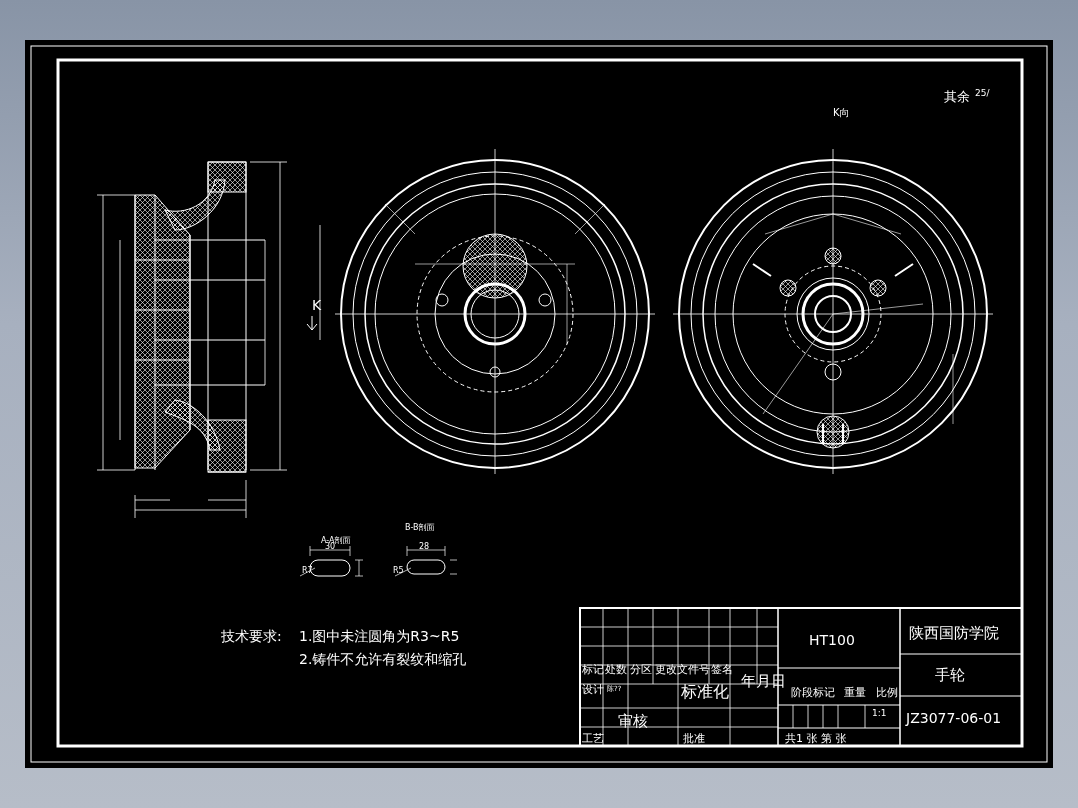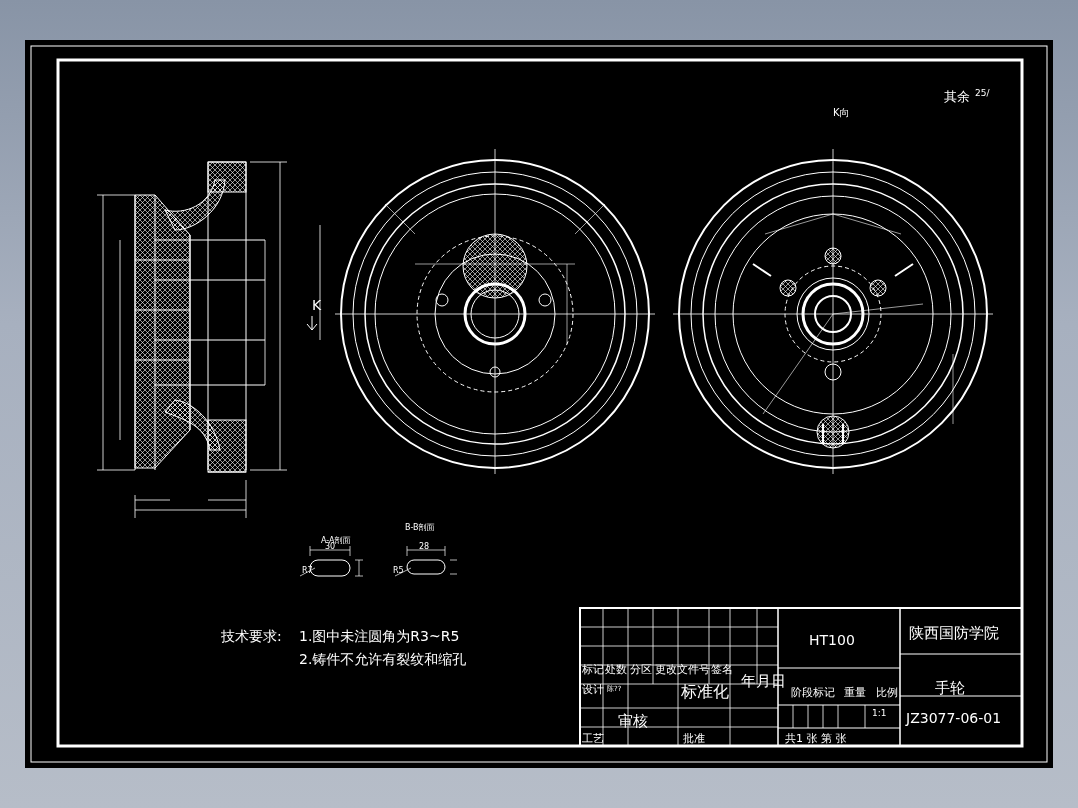--- a/index.html
+++ b/index.html
@@ -132,21 +132,21 @@
   <span class="lbl" style="left:380px;top:482px;font-size:8px;">B-B剖面</span>
   <span class="lbl" style="left:394px;top:502px;font-size:8px;">28</span>
   <span class="lbl" style="left:368px;top:526px;font-size:8px;">R5</span>
 
   <span class="lbl" style="left:196px;top:588px;font-size:14px;">技术要求:</span>
   <span class="lbl" style="left:274px;top:588px;font-size:14px;">1.图中未注圆角为R3~R5</span>
   <span class="lbl" style="left:274px;top:611px;font-size:14px;">2.铸件不允许有裂纹和缩孔</span>
 
   <span class="tb-cell" style="left:784px;top:592px;font-size:14px;">HT100</span>
   <span class="tb-cell" style="left:884px;top:584px;font-size:15px;">陕西国防学院</span>
-  <span class="tb-cell" style="left:910px;top:626px;font-size:15px;margin-top:13px;">手轮</span>
+  <span class="tb-cell" style="left:910px;top:626px;font-size:15px;">手轮</span>
   <span class="tb-cell" style="left:881px;top:670px;font-size:14px;">JZ3077-06-01</span>
 
   <span class="tb-cell" style="left:557px;top:622px;font-size:11px;">标记</span>
   <span class="tb-cell" style="left:580px;top:622px;font-size:11px;">处数</span>
   <span class="tb-cell" style="left:605px;top:622px;font-size:11px;">分区</span>
   <span class="tb-cell" style="left:630px;top:622px;font-size:11px;">更改文件号</span>
   <span class="tb-cell" style="left:686px;top:622px;font-size:11px;">签名</span>
   <span class="tb-cell" style="left:716px;top:632px;font-size:15px;">年月日</span>
 
   <span class="tb-cell" style="left:557px;top:642px;font-size:11px;">设计</span>

